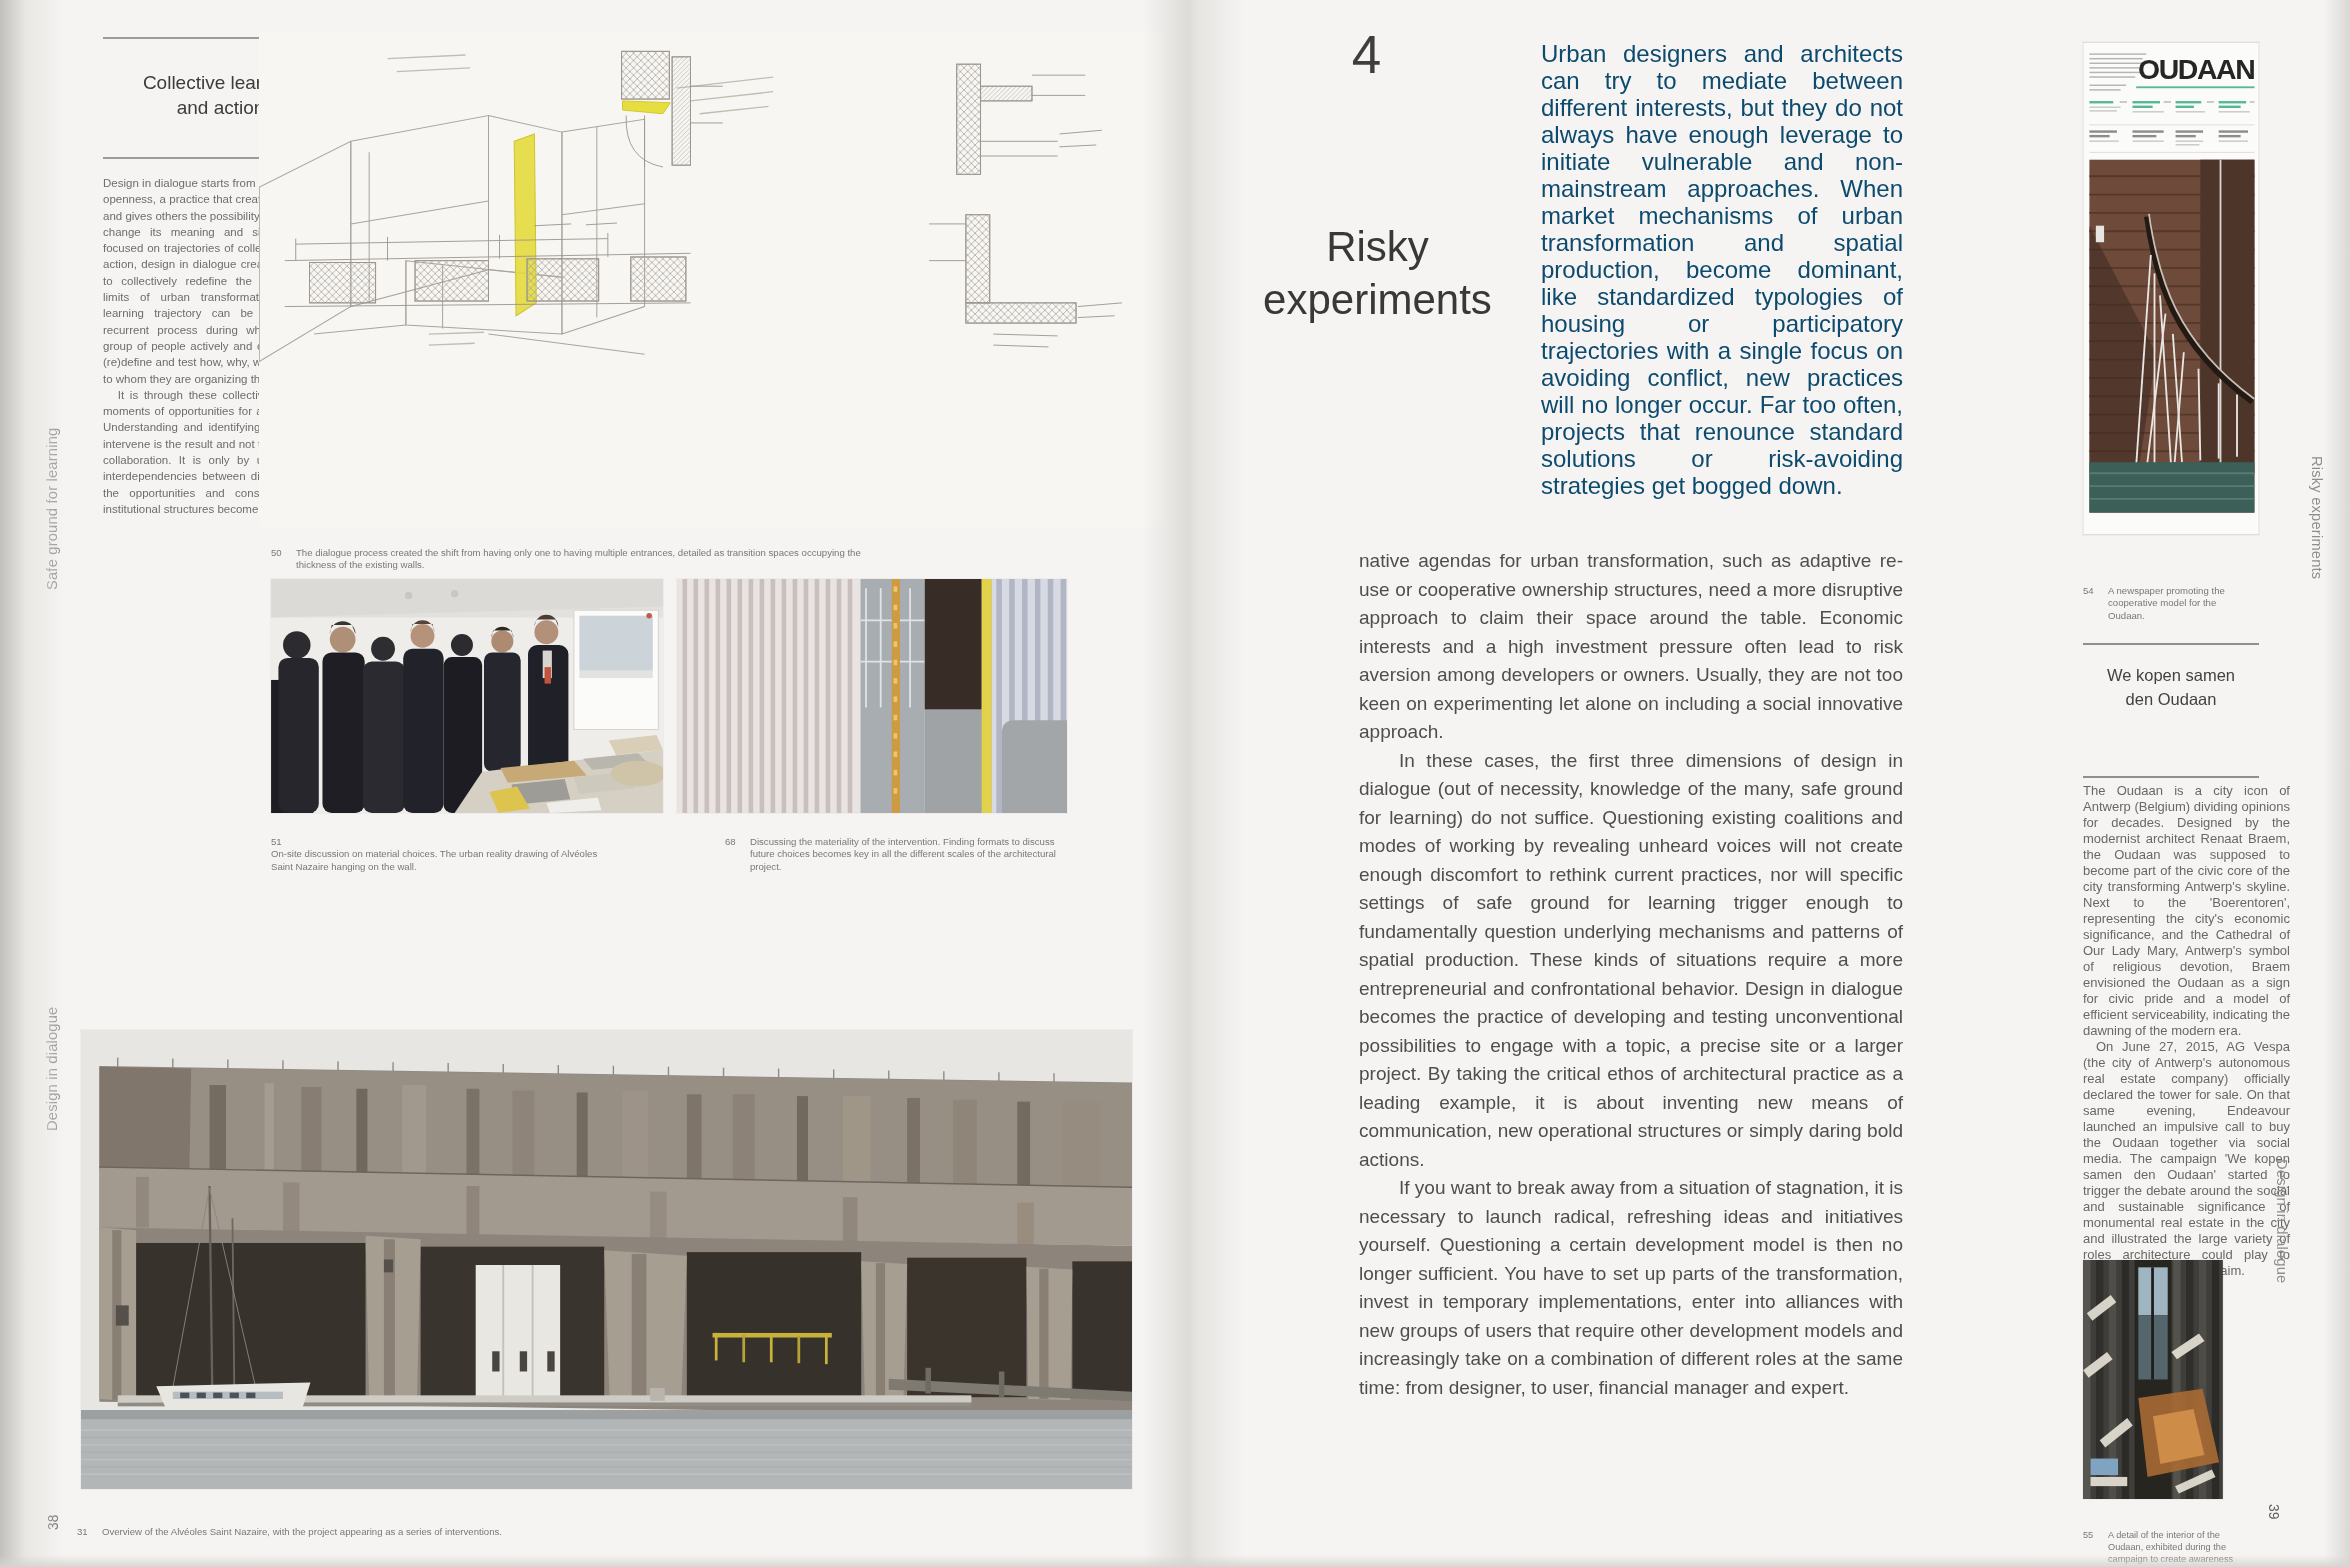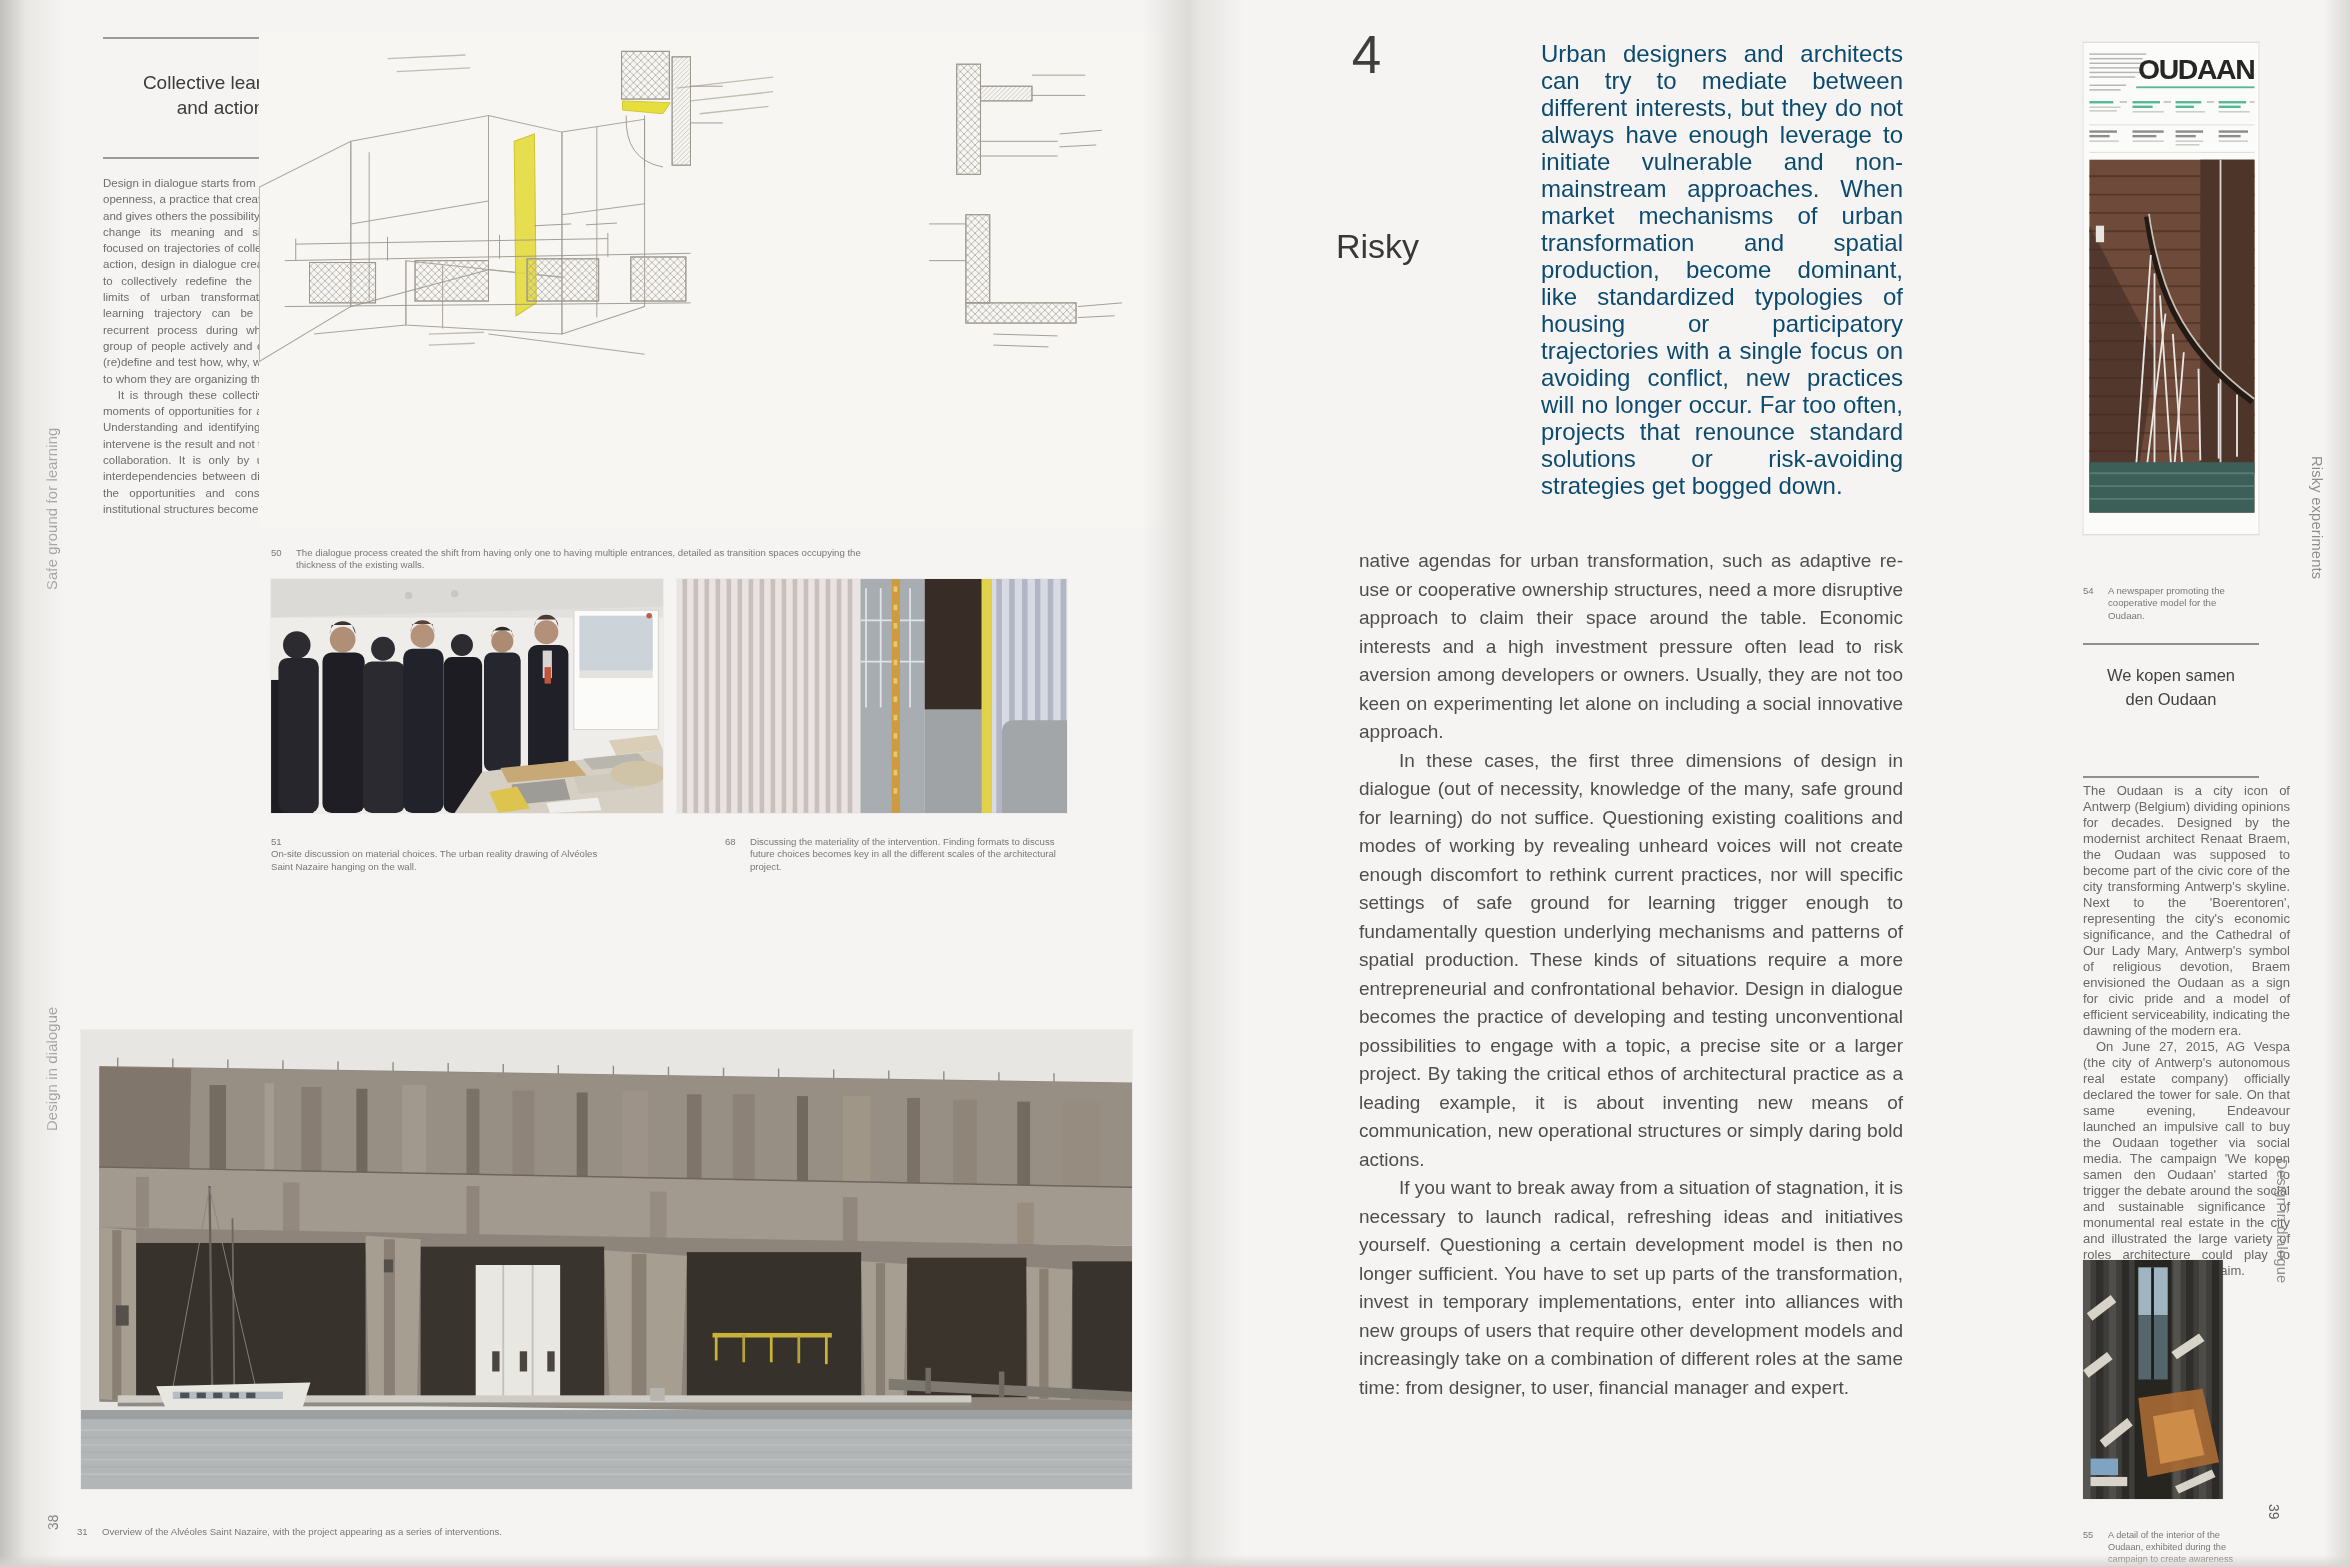--- a/index.html
+++ b/index.html
@@ -33,21 +33,21 @@
   .lp-body p+p{text-indent:14.7px;}
 
   .caption{position:absolute;display:flex;font-size:9.6px;line-height:12.4px;color:#787876;margin-top:16px;}
   .caption .num{width:25px;flex:none;}
   .caption .ctext{flex:1;}
 
   
   .chapter-num{position:absolute;left:1330px;top:24px;width:73px;text-align:center;
     font-size:53px;color:#3e3e3e;}
   .chapter-title{position:absolute;left:1203px;top:220px;width:349px;text-align:center;
-    font-size:34px;line-height:53px;color:#383838;}
+    font-size:42px;line-height:53px;color:#383838;}
   .rp-col1{position:absolute;left:1541px;top:40px;width:362px;
     font-size:24px;line-height:27px;color:#0c4a6e;text-align:justify;}
   .rp-col1 p{margin:0;}
   .rp-col1 p+p{text-indent:40px;}
   .rp-wide{position:absolute;left:1359px;top:547px;width:544px;
     font-size:19px;line-height:28.5px;color:#4e4e4e;text-align:justify;}
   .rp-wide p{margin:0;}
   .rp-wide p.ind{text-indent:40px;}
 
   
@@ -456,20 +456,21 @@
   </div>
 
   <div class="caption" style="left:77px;top:1510px;width:826px;">
     <span class="num">31</span>
     <span class="ctext">Overview of the Alvéoles Saint Nazaire, with the project appearing as a series of interventions.</span>
   </div>
 
   <div class="chapter-num">4</div>
   <div class="chapter-title">
     <div>Risky</div>
+    <div>experiments</div>
   </div>
 
   <div class="rp-col1">
     <p>Urban designers and architects can try to mediate between different interests, but they do not always have enough leverage to initiate vulnerable and non-mainstream approaches. When market mechanisms of urban transformation and spatial production, become dominant, like standardized typologies of housing or participatory trajectories with a single focus on avoiding conflict, new practices will no longer occur. Far too often, projects that renounce standard solutions or risk-avoiding strategies get bogged down.</p>
   </div>
 
   <div class="rp-wide">
     <p>native agendas for urban transformation, such as adaptive re-use or cooperative ownership structures, need a more disruptive approach to claim their space around the table. Economic interests and a high investment pressure often lead to risk aversion among developers or owners. Usually, they are not too keen on experimenting let alone on including a social innovative approach.</p>
     <p class="ind">In these cases, the first three dimensions of design in dialogue (out of necessity, knowledge of the many, safe ground for learning) do not suffice. Questioning existing coalitions and modes of working by revealing unheard voices will not create enough discomfort to rethink current practices, nor will specific settings of safe ground for learning trigger enough to fundamentally question underlying mechanisms and patterns of spatial production. These kinds of situations require a more entrepreneurial and confrontational behavior. Design in dialogue becomes the practice of developing and testing unconventional possibilities to engage with a topic, a precise site or a larger project. By taking the critical ethos of architectural practice as a leading example, it is about inventing new means of communication, new operational structures or simply daring bold actions.</p>
     <p class="ind">If you want to break away from a situation of stagnation, it is necessary to launch radical, refreshing ideas and initiatives yourself. Questioning a certain development model is then no longer sufficient. You have to set up parts of the transformation, invest in temporary implementations, enter into alliances with new groups of users that require other development models and increasingly take on a combination of different roles at the same time: from designer, to user, financial manager and expert.</p>

